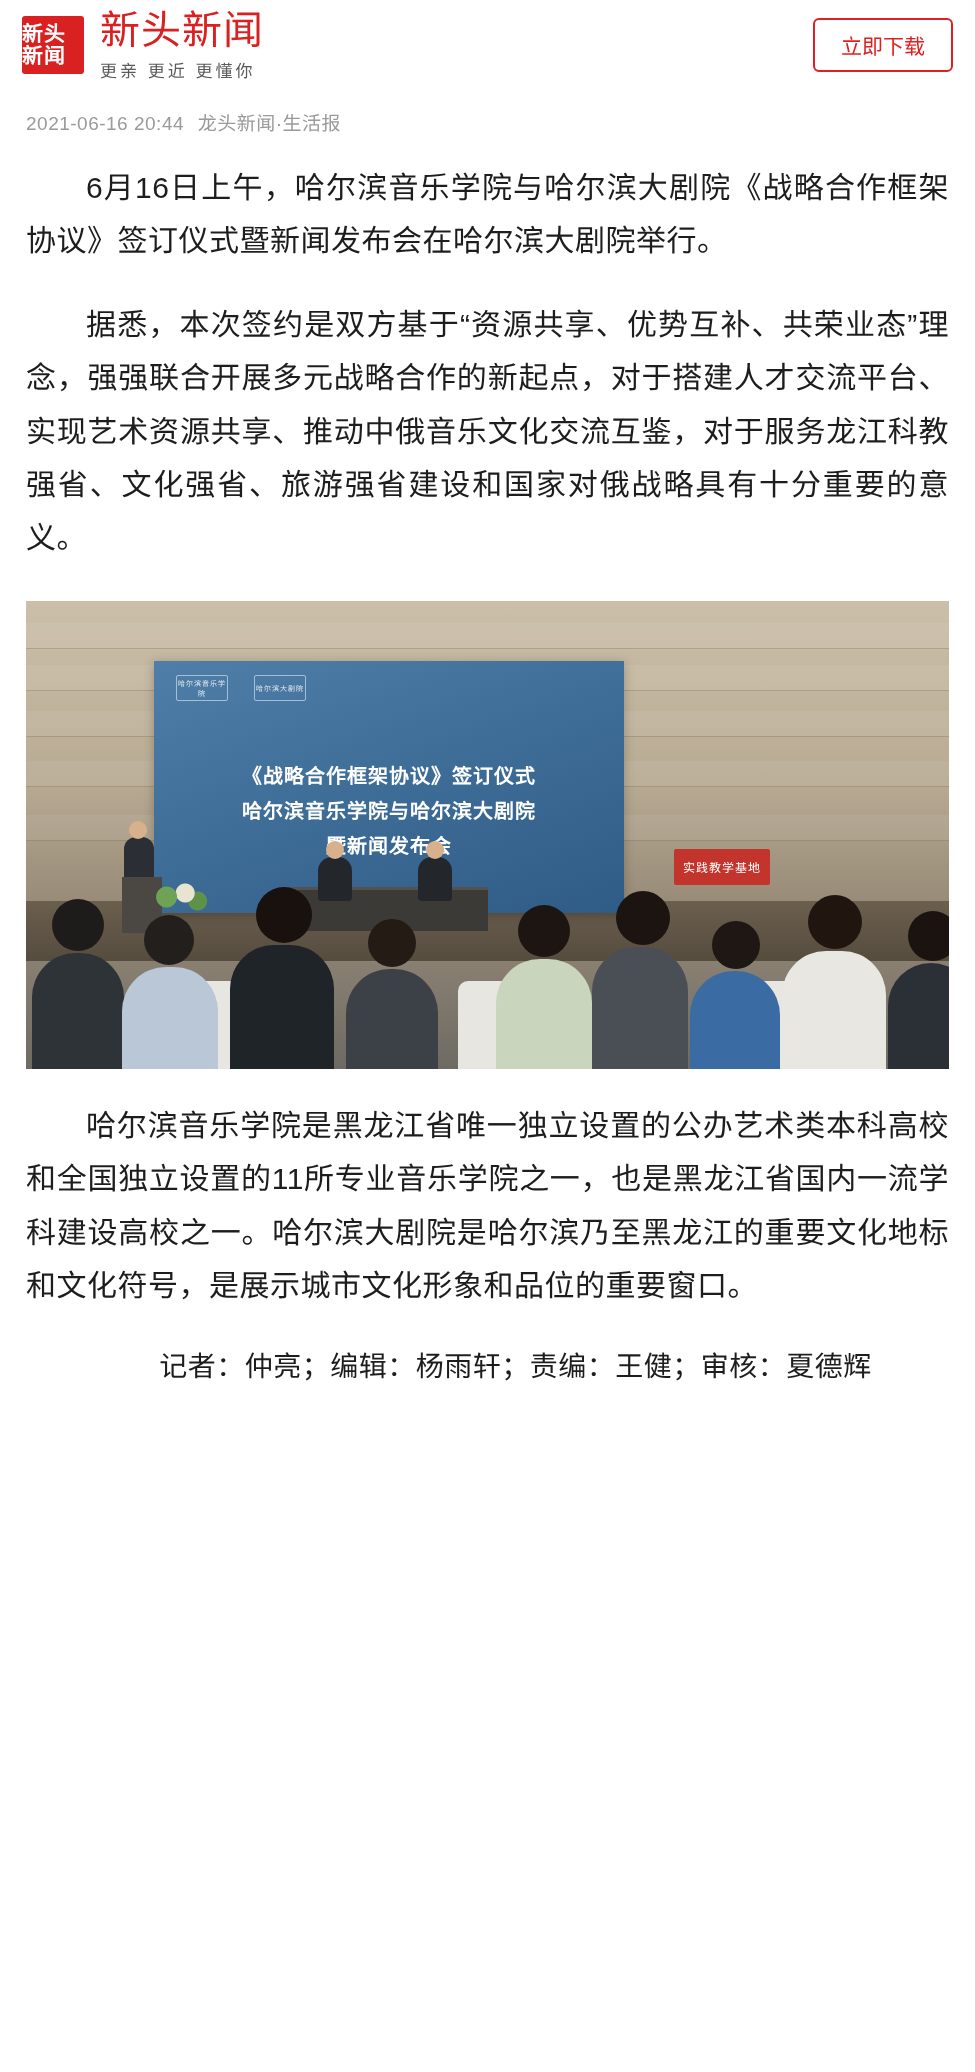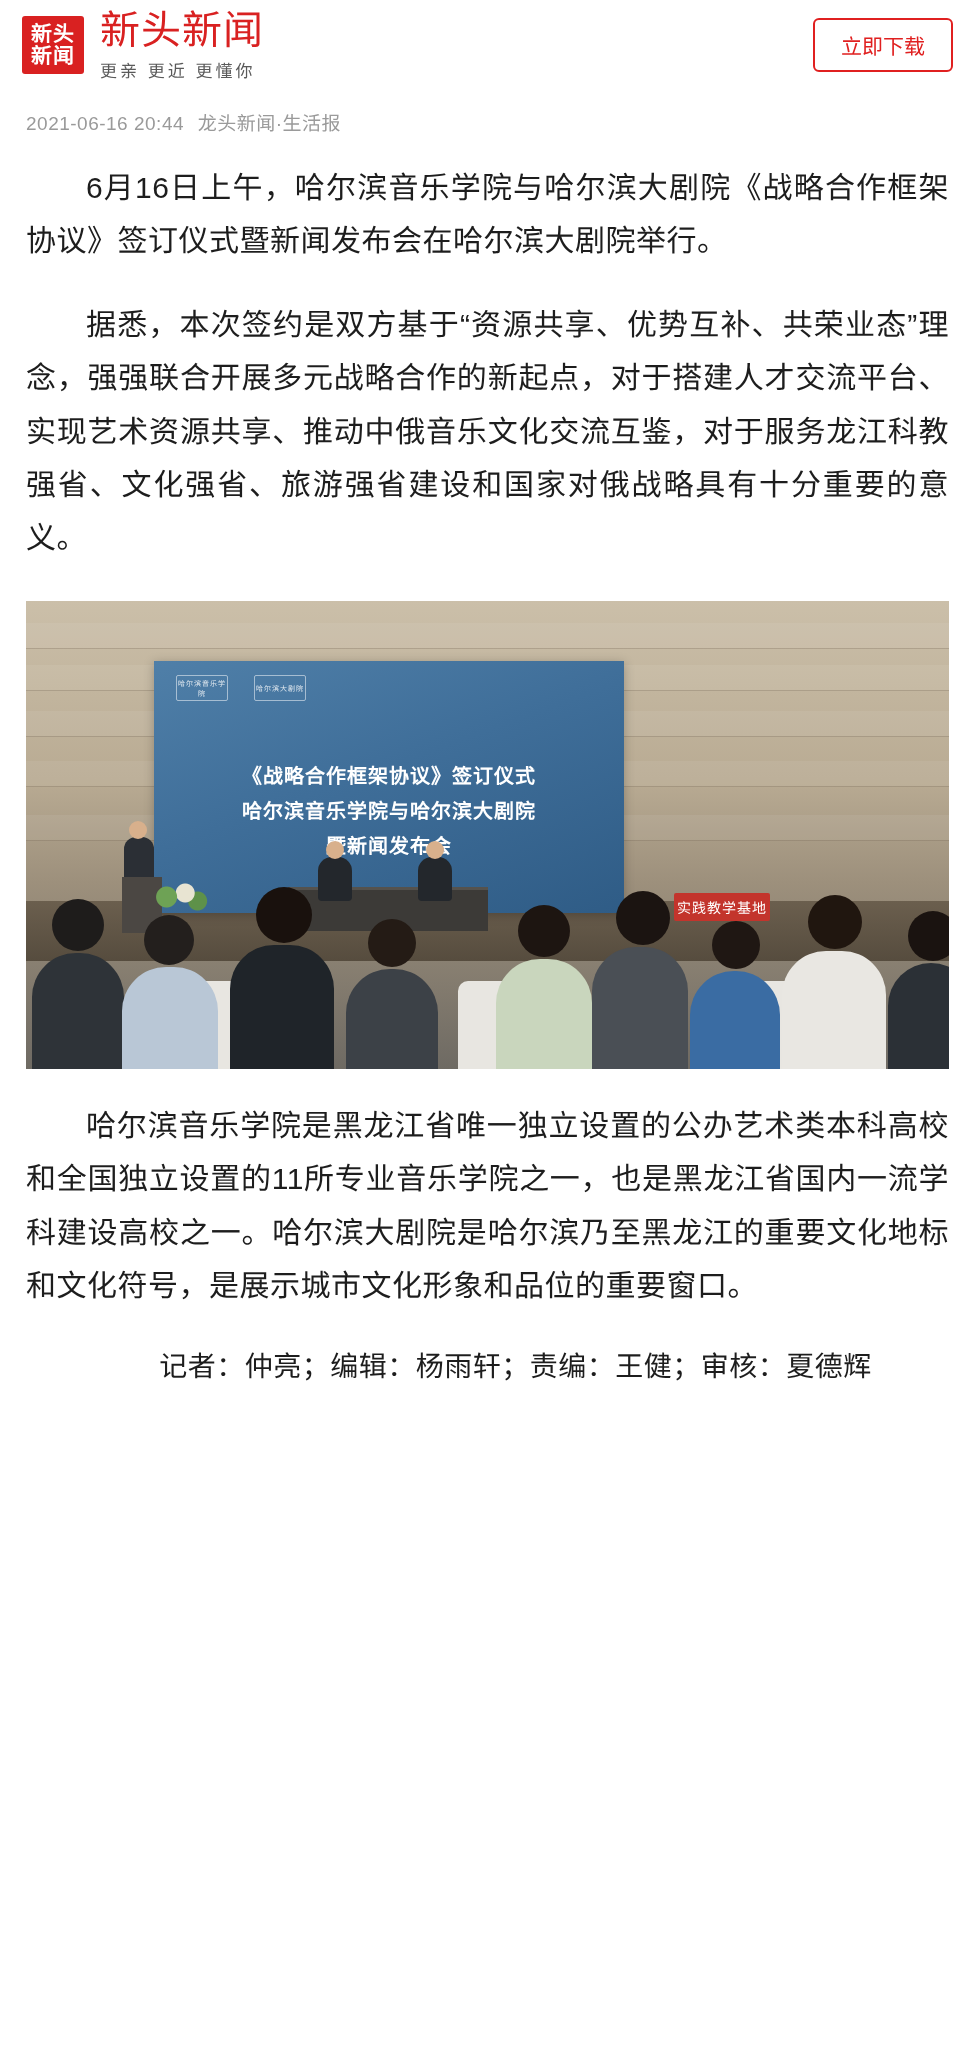--- a/index.html
+++ b/index.html
@@ -28,21 +28,20 @@
     height: 86px;
   }
   .logo-mark {
     width: 62px;
     height: 58px;
     background: #d92121;
     color: #ffffff;
     border-radius: 3px;
     display: flex;
     flex-direction: column;
-    align-items: center;
     justify-content: center;
     line-height: 1.05;
     font-size: 21px;
     font-weight: bold;
     letter-spacing: 1px;
     flex: 0 0 auto;
   }
   .logo-mark span { display: block; }
   .logo-text {
     margin-left: 16px;
@@ -218,30 +217,29 @@
   .speaker {
     position: absolute;
     left: 98px; top: 236px;
     width: 30px; height: 46px;
     background: #2b2f35;
     border-radius: 12px 12px 2px 2px;
   }
   .red-sign {
     position: absolute;
     left: 648px; top: 248px;
-    width: 96px; height: 28px;
+    width: 96px; height: 36px;
     background: #c3342c;
     color: #fff;
-    font-size: 14px;
+    font-size: 12px;
     display: flex;
     align-items: center;
     justify-content: center;
     letter-spacing: 1px;
     border-radius: 2px;
-    margin-top: 44px;
   }
   .audience {
     position: absolute;
     left: 0; right: 0; bottom: 0; height: 178px;
   }
   .aud-person {
     position: absolute;
     bottom: -10px;
     border-radius: 44px 44px 0 0;
   }

